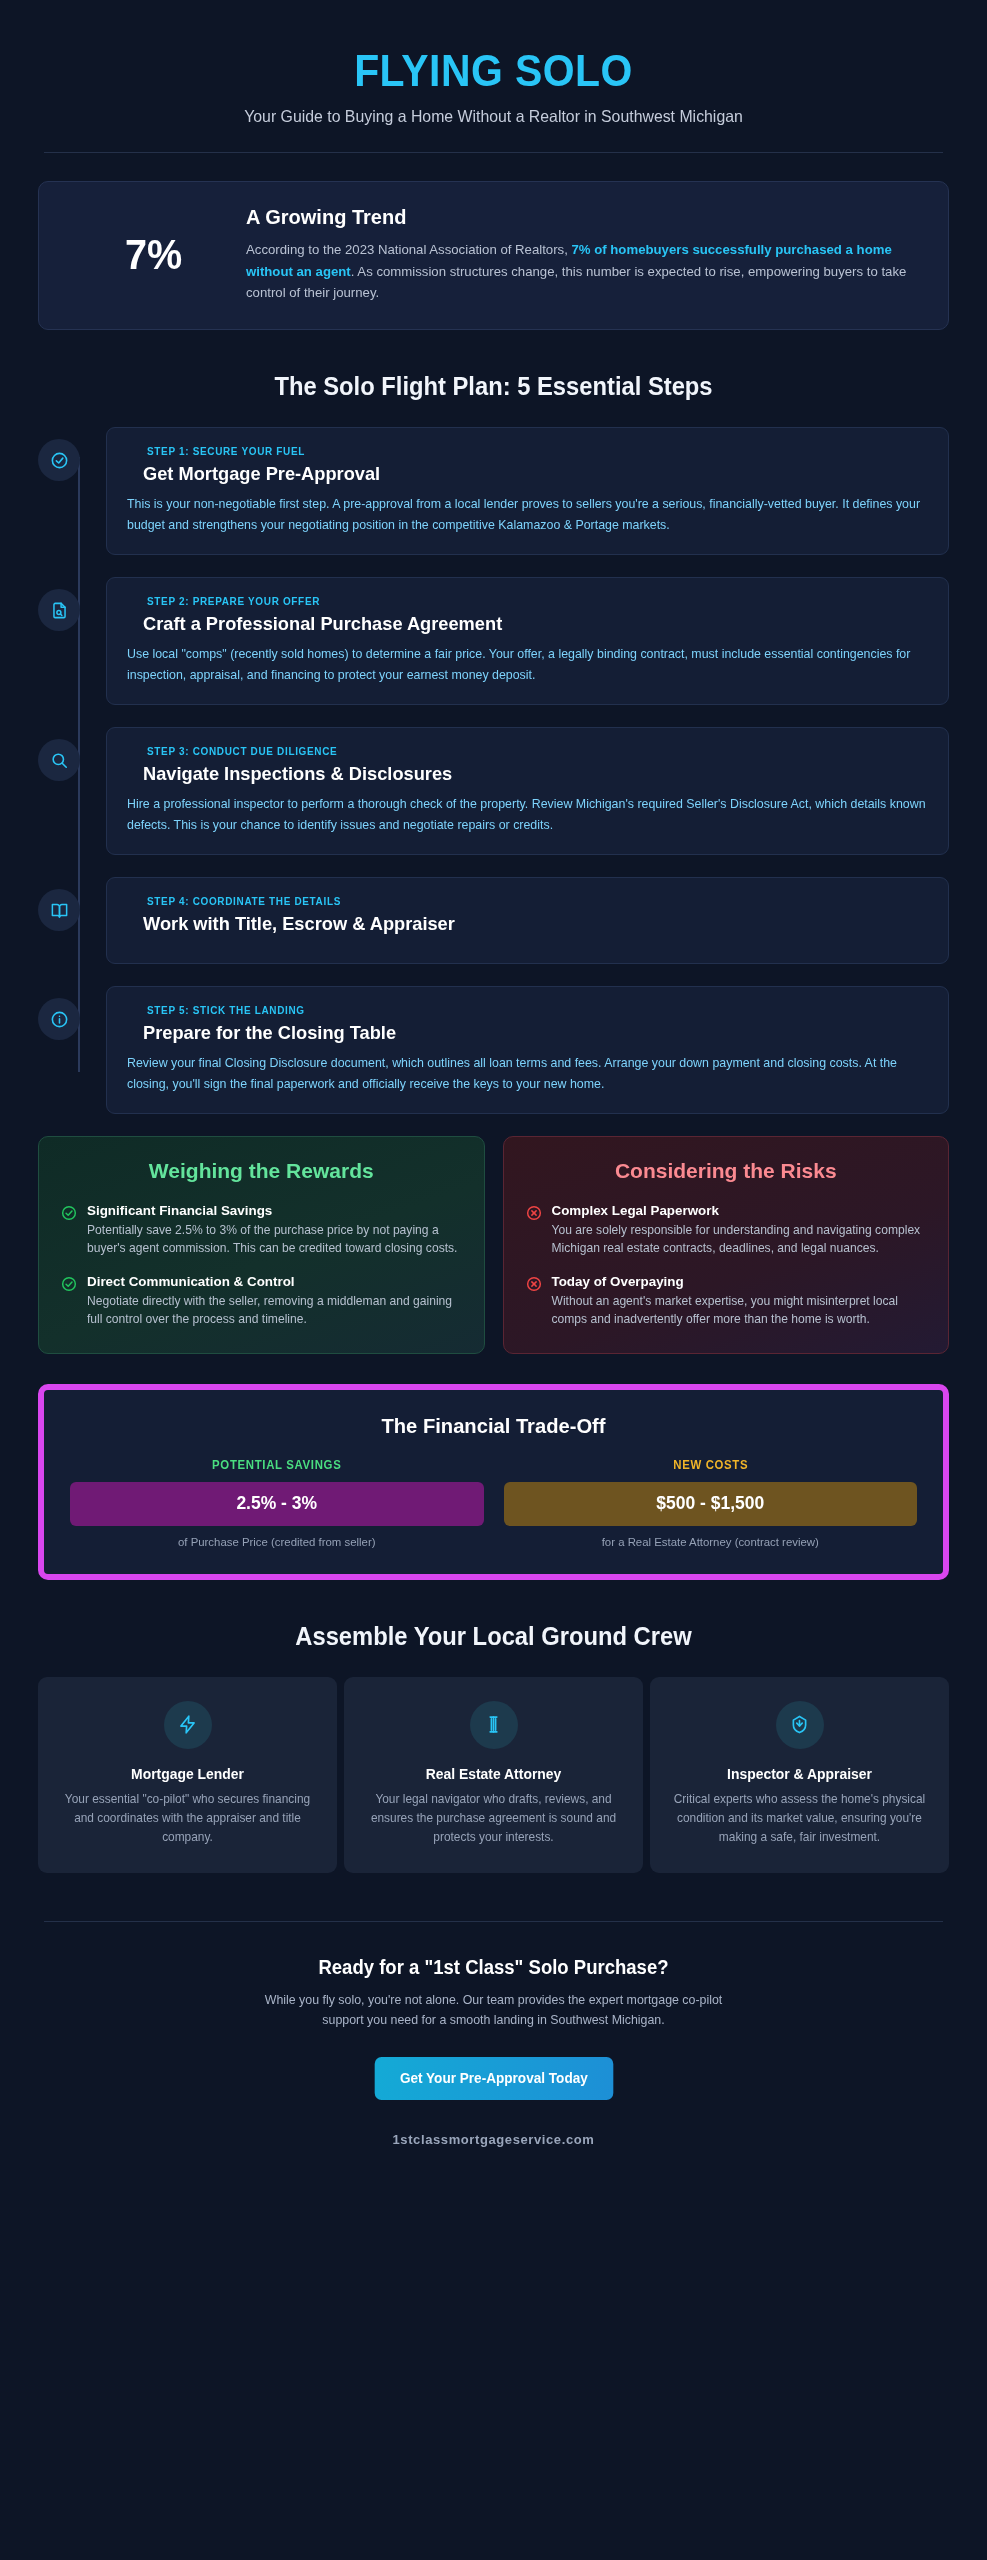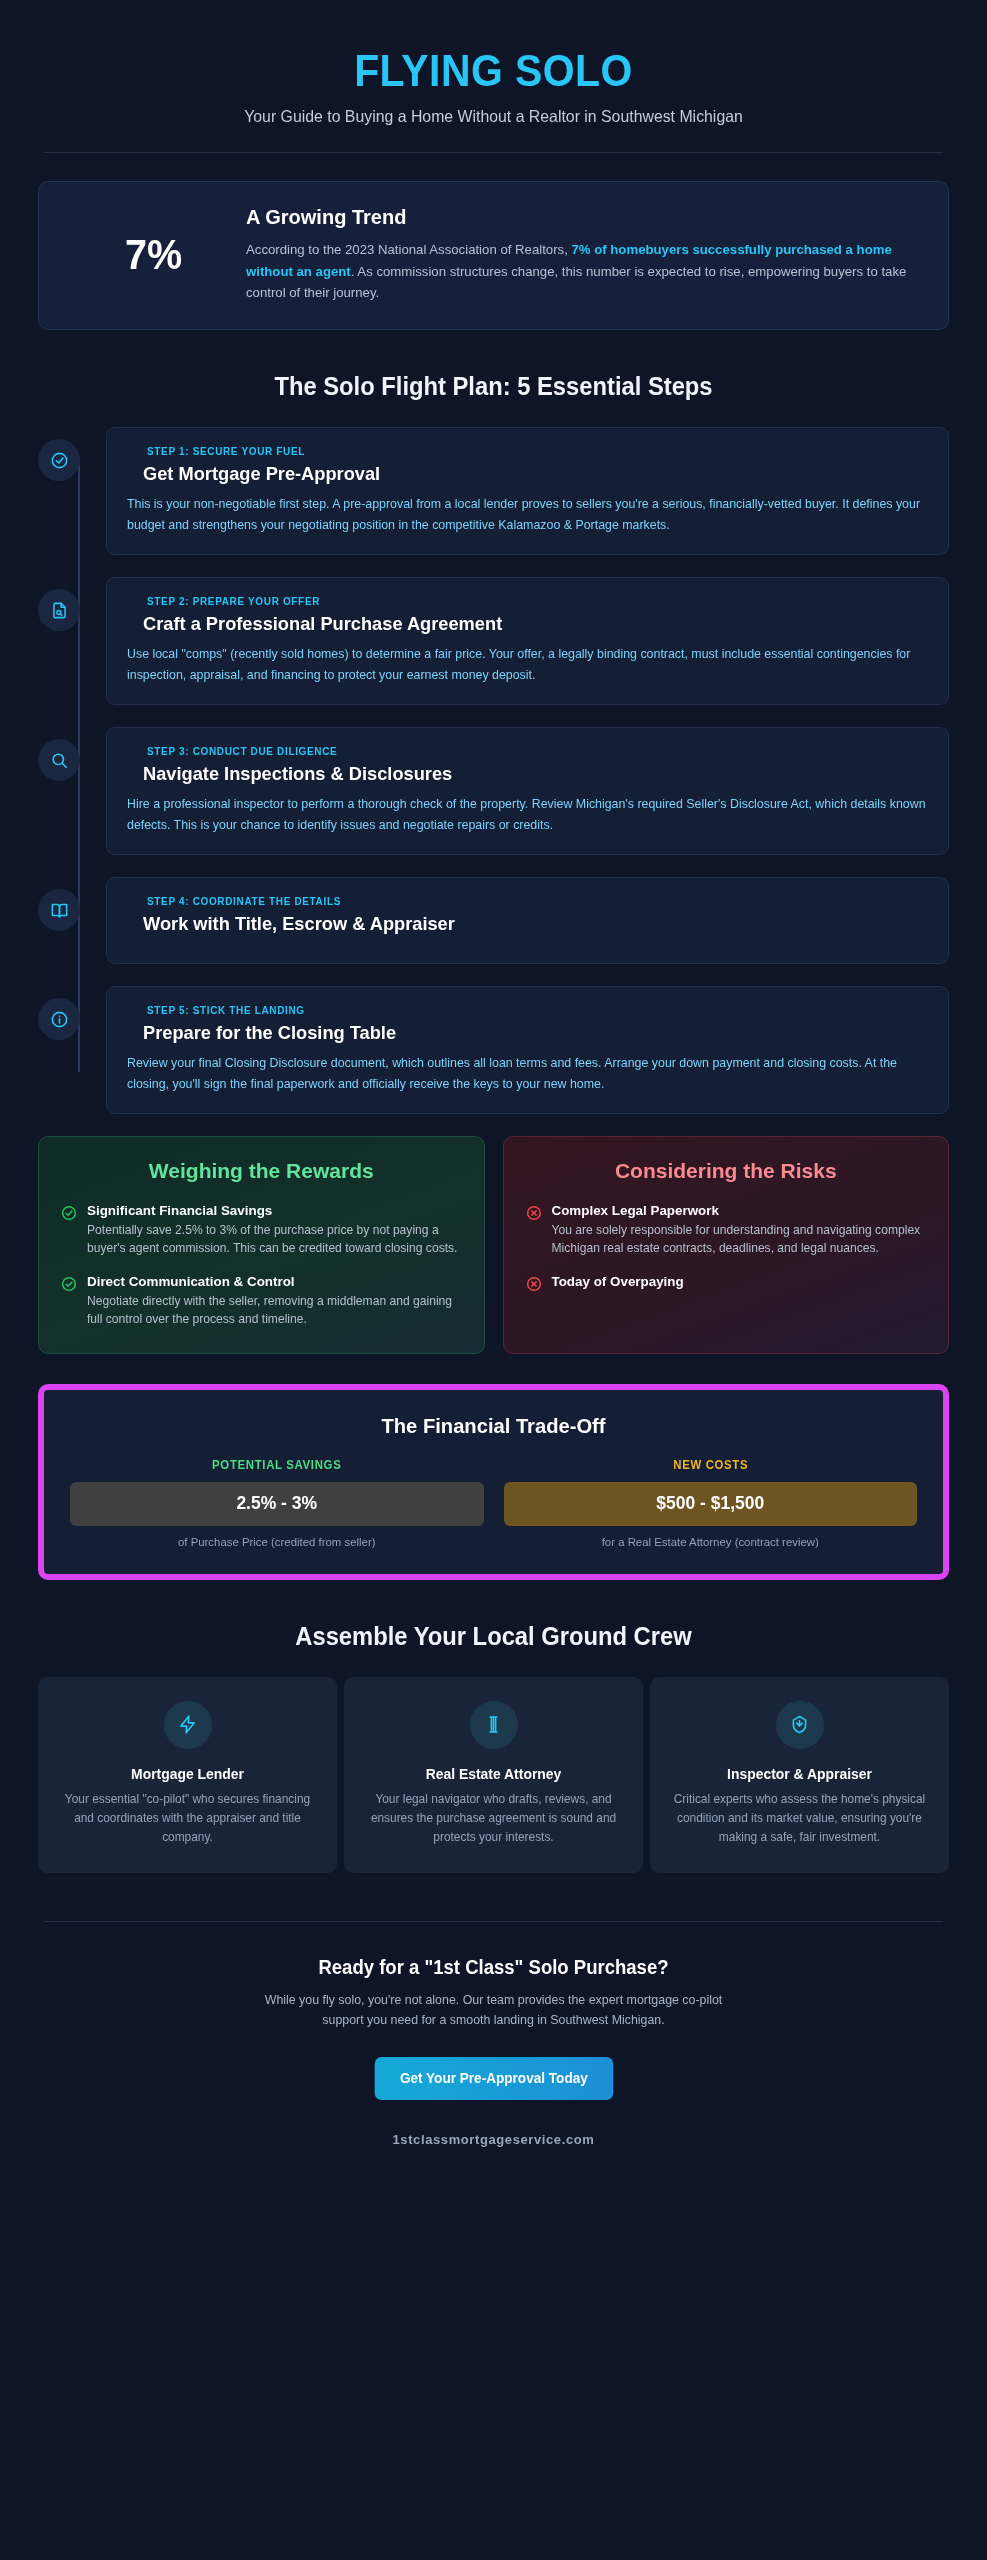--- a/index.html
+++ b/index.html
@@ -207,21 +207,21 @@
   .fin-savings .fin-label { color: #4ade80; }
   .fin-costs .fin-label { color: #f0b429; }
   .fin-bar {
     border-radius: 6px;
     padding: 11px 0 12px 0;
     font-size: 17.5px;
     font-weight: bold;
     color: #ffffff;
     transform: scaleX(1);
   }
-  .fin-savings .fin-bar { background: #404040; }
+  .fin-savings .fin-bar { background: #701a75; }
   .fin-costs .fin-bar { background: #6e5420; }
   .fin-note {
     margin-top: 10px;
     font-size: 11.4px;
     color: #95a1b6;
   }
 
   
   .crew-row { display: flex; gap: 7px; }
   .crew-card {
@@ -446,20 +446,21 @@
       <div class="pc-item">
         <div class="pc-icon">
           <svg viewBox="0 0 24 24" fill="none" stroke="#ef4444" stroke-width="2.2" stroke-linecap="round" stroke-linejoin="round">
               <circle cx="12" cy="12" r="9.5"></circle>
               <line x1="8.8" y1="8.8" x2="15.2" y2="15.2"></line>
               <line x1="15.2" y1="8.8" x2="8.8" y2="15.2"></line>
             </svg>
         </div>
         <div>
           <div class="pc-item-title">Today of Overpaying</div>
+          <div class="pc-item-text">Without an agent's market expertise, you might misinterpret local comps and inadvertently offer more than the home is worth.</div>
         </div>
       </div>
     </div>
   </div>
 
   <div class="fin-card">
     <div class="fin-title">The Financial Trade-Off</div>
     <div class="fin-row">
       <div class="fin-col fin-savings">
         <div class="fin-label">POTENTIAL SAVINGS</div>

